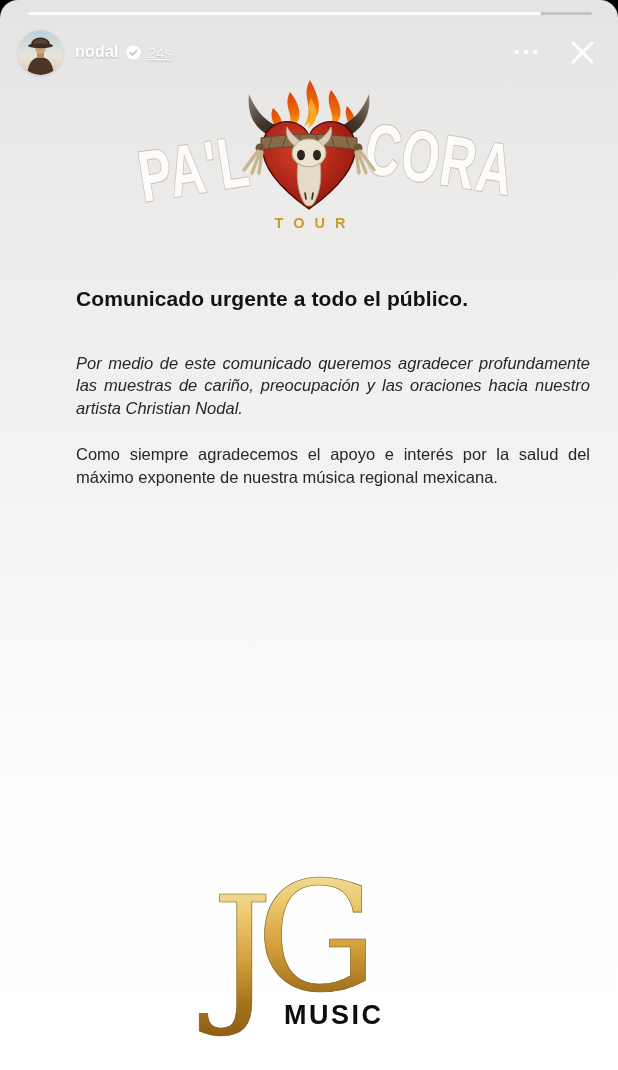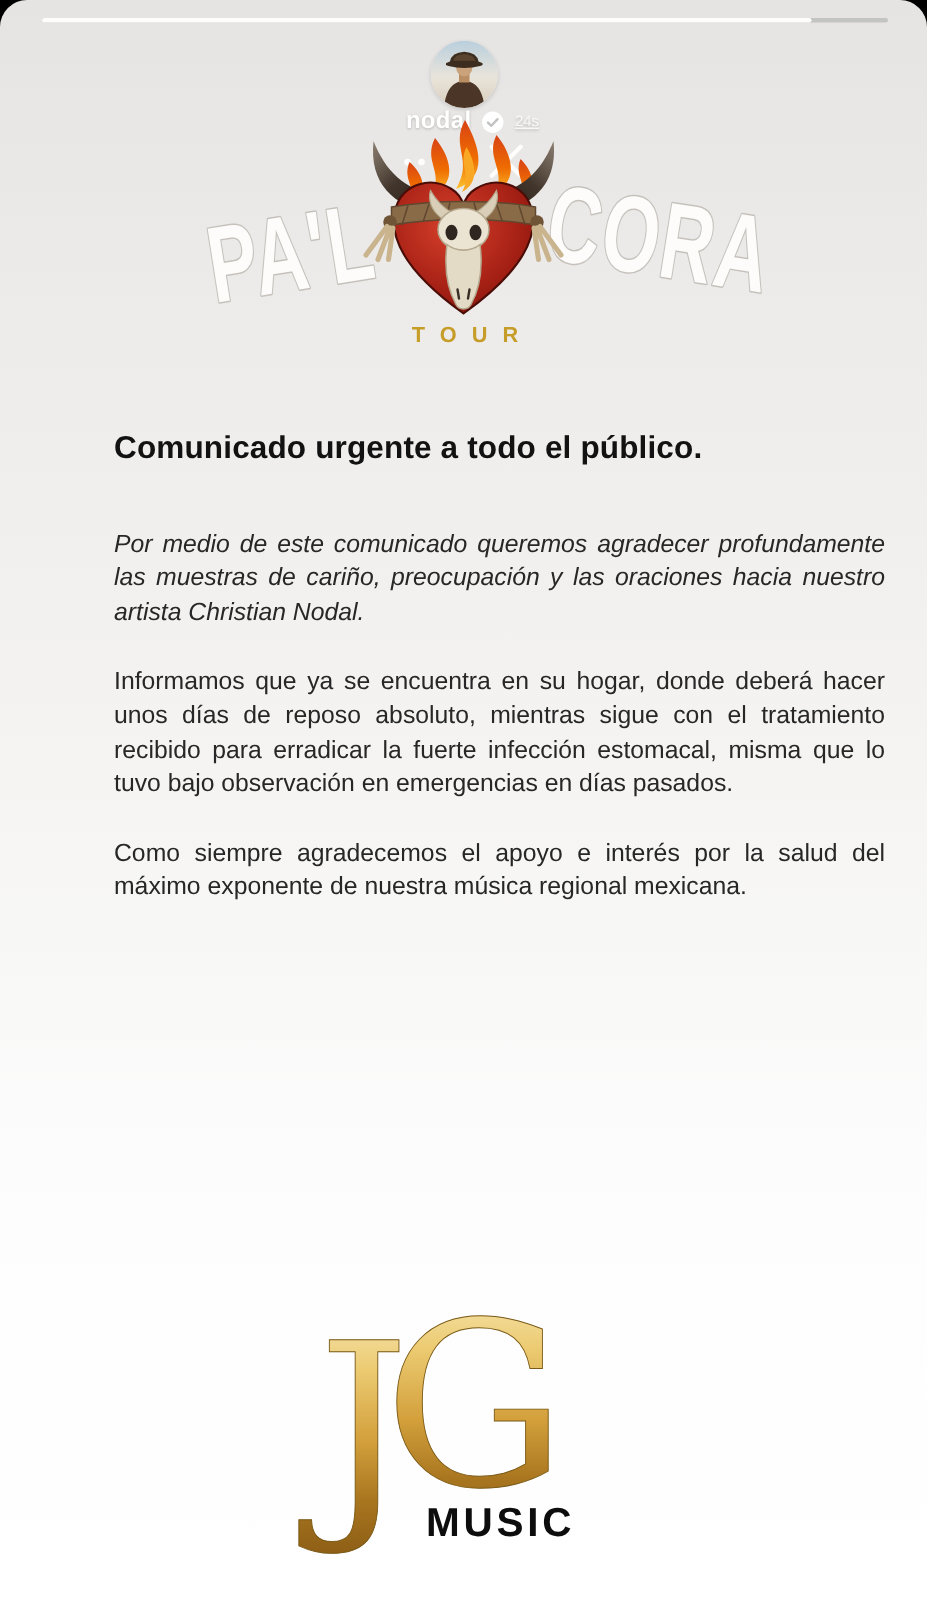--- a/index.html
+++ b/index.html
@@ -10,29 +10,29 @@
     background:linear-gradient(180deg,#e5e4e3 0%,#ecebea 18%,#f4f3f2 45%,#fdfdfd 75%,#ffffff 100%);
   }
   
   .progress-track{
     position:absolute;top:12px;left:28px;right:26px;height:3px;
     background:rgba(170,170,170,0.55);border-radius:2px;
   }
   .progress-fill{height:100%;width:91%;background:#fdfdfd;border-radius:2px;}
   .story-header{
     position:absolute;top:27px;left:0;right:0;height:50px;
-    display:flex;align-items:center;padding:0 18px;box-sizing:border-box;flex-direction:column;
+    display:flex;align-items:center;padding:0 18px;box-sizing:border-box;
   }
   .avatar{width:45px;height:45px;border-radius:50%;overflow:hidden;flex:0 0 auto;
     box-shadow:0 1px 3px rgba(0,0,0,0.15);cursor:pointer;}
   .user-line{display:flex;align-items:center;margin-left:12px;gap:7px;flex:1 1 auto;}
   .username{color:#fff;font-weight:bold;font-size:16px;letter-spacing:.2px;
     text-shadow:0 1px 2px rgba(0,0,0,0.22);cursor:pointer;}
   .verified{display:inline-flex;width:15px;height:15px;}
-  .timestamp{color:rgba(255,255,255,0.82);font-size:10px;text-shadow:0 1px 2px rgba(0,0,0,0.18);text-decoration:underline;}
+  .timestamp{color:rgba(255,255,255,0.82);font-size:15px;text-shadow:0 1px 2px rgba(0,0,0,0.18);text-decoration:underline;}
   .header-actions{display:flex;align-items:center;gap:22px;}
   .icon-btn{background:none;border:none;padding:4px;cursor:pointer;display:flex;align-items:center;}
   
   .tour-logo{position:absolute;top:76px;left:0;width:618px;height:174px;}
   
   .announcement{position:absolute;top:250px;left:0;right:0;padding-left:48px;}
   .announcement h1{
     margin:36px 26px 0 28px;font-size:21px;line-height:1.22;color:#121212;
     font-weight:bold;letter-spacing:.1px;
   }
@@ -174,21 +174,20 @@
         <path d="M305,117 L306,123 M313,117 L312,123" stroke="#3a2f26" stroke-width="1.6" stroke-linecap="round"></path>
       </g>
 
       <text x="315" y="152" text-anchor="middle" font-family="Liberation Sans, sans-serif" font-size="14.5" font-weight="bold" letter-spacing="10" fill="#c79d2a">TOUR</text>
     </svg>
   </div>
 
   <main class="announcement">
     <h1>Comunicado urgente a todo el público.</h1>
     <p class="para first">Por medio de este comunicado queremos agradecer profundamente las muestras de cariño, preocupación y las oraciones hacia nuestro artista Christian Nodal.</p>
-    <p class="para">Informamos que ya se encuentra en su hogar, donde deberá hacer unos días de reposo absoluto, mientras sigue con el tratamiento recibido para erradicar la fuerte infección estomacal, misma que lo tuvo bajo observación en emergencias en días pasados.</p>
     <p class="para">Como siempre agradecemos el apoyo e interés por la salud del máximo exponente de nuestra música regional mexicana.</p>
   </main>
 
   <div class="label-logo">
     <svg viewBox="0 0 250 185" width="250" height="185">
       <defs>
         <linearGradient id="goldGrad" x1="0" y1="0" x2="0" y2="1">
           <stop offset="0" stop-color="#f8ecc0"></stop>
           <stop offset="0.28" stop-color="#eccb72"></stop>
           <stop offset="0.55" stop-color="#d3a03c"></stop>

